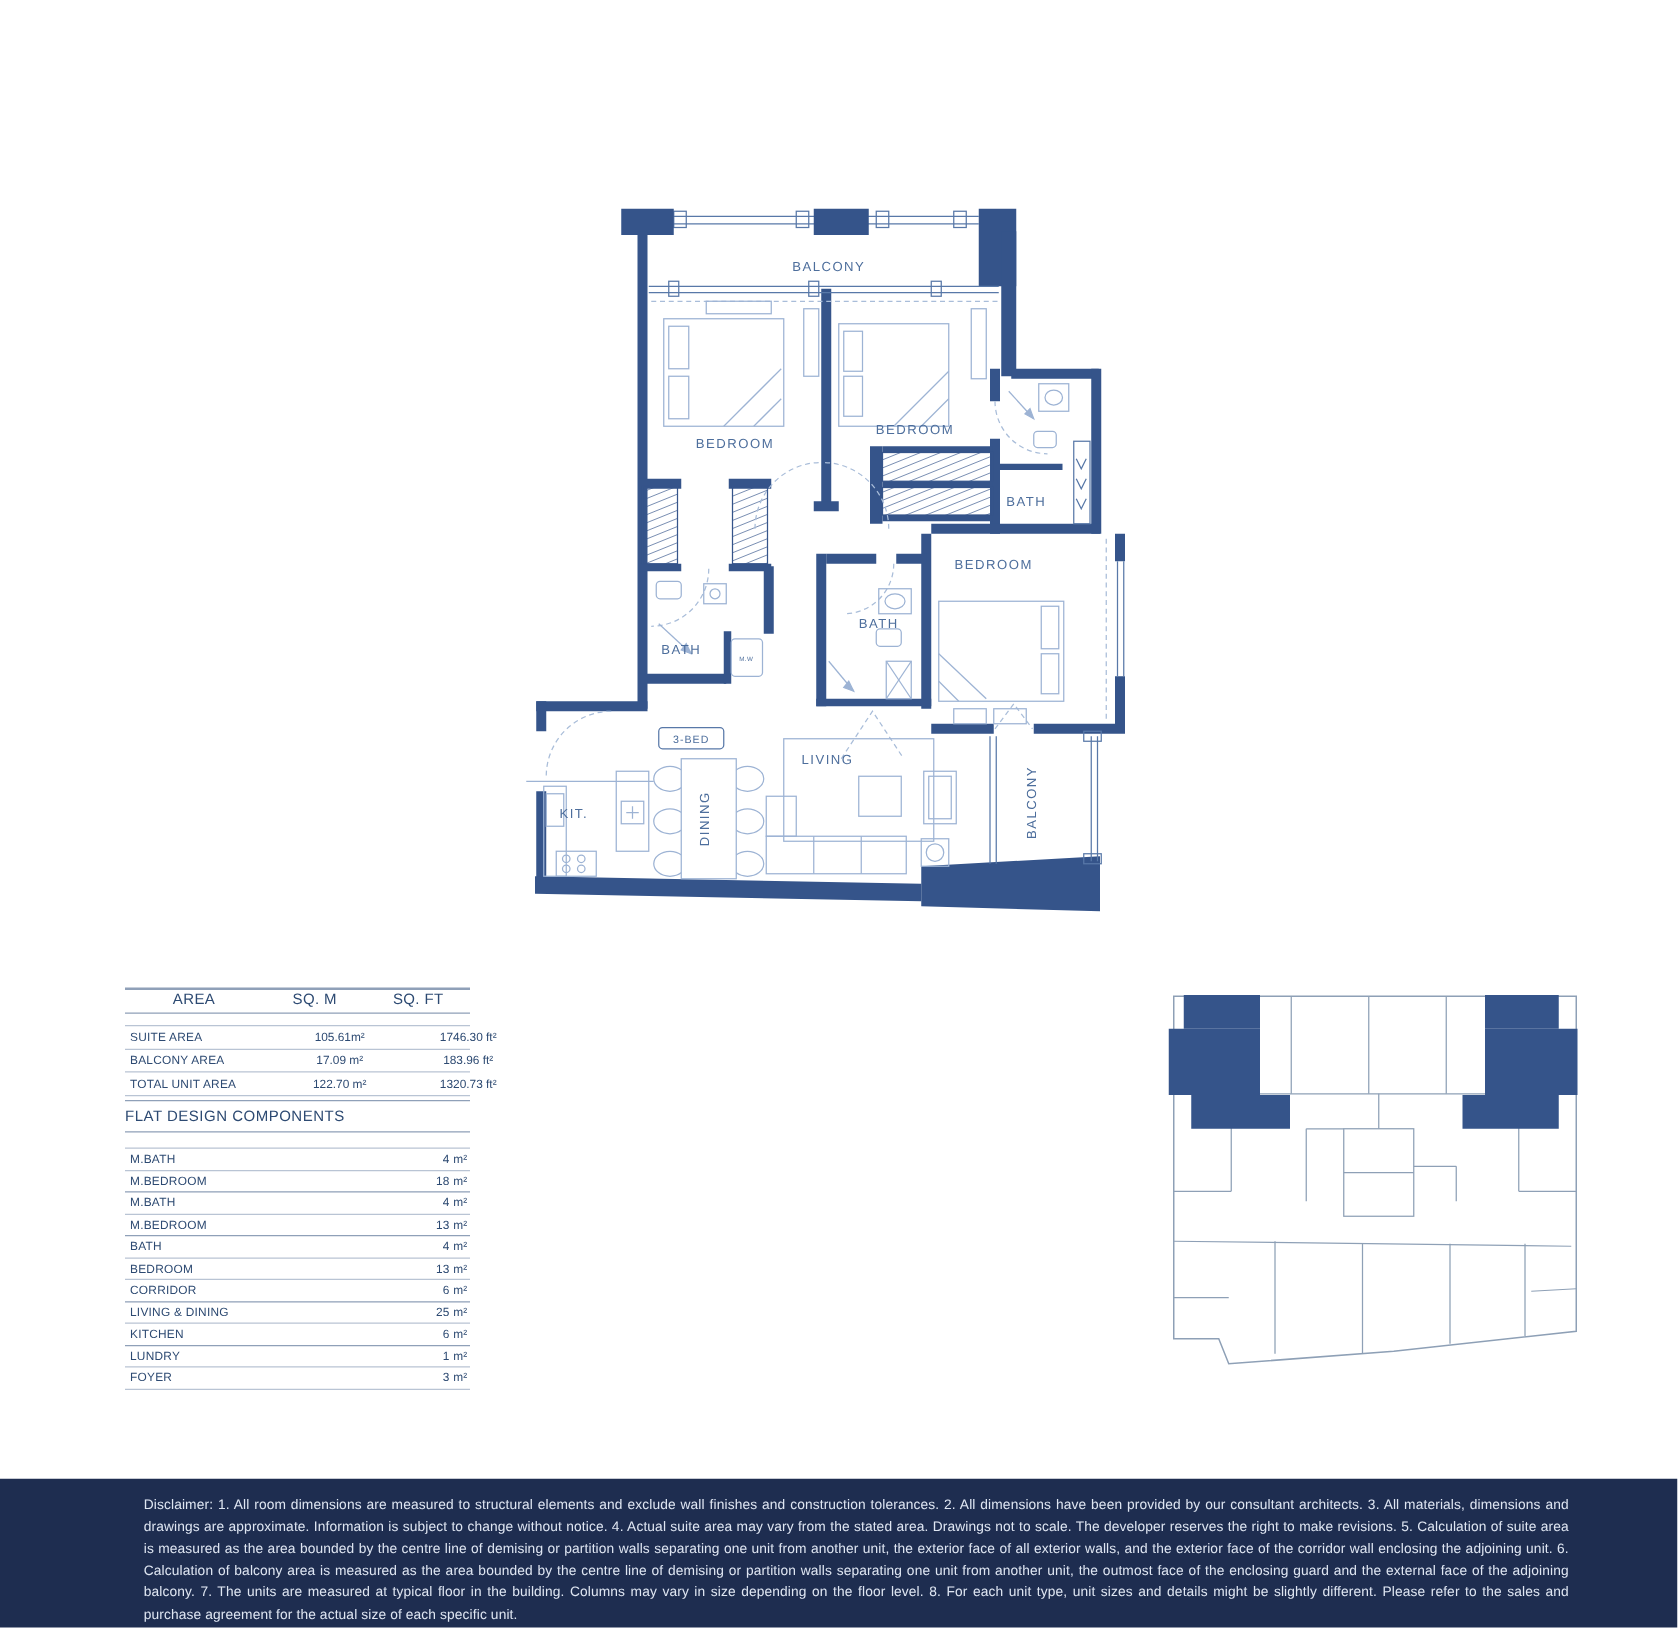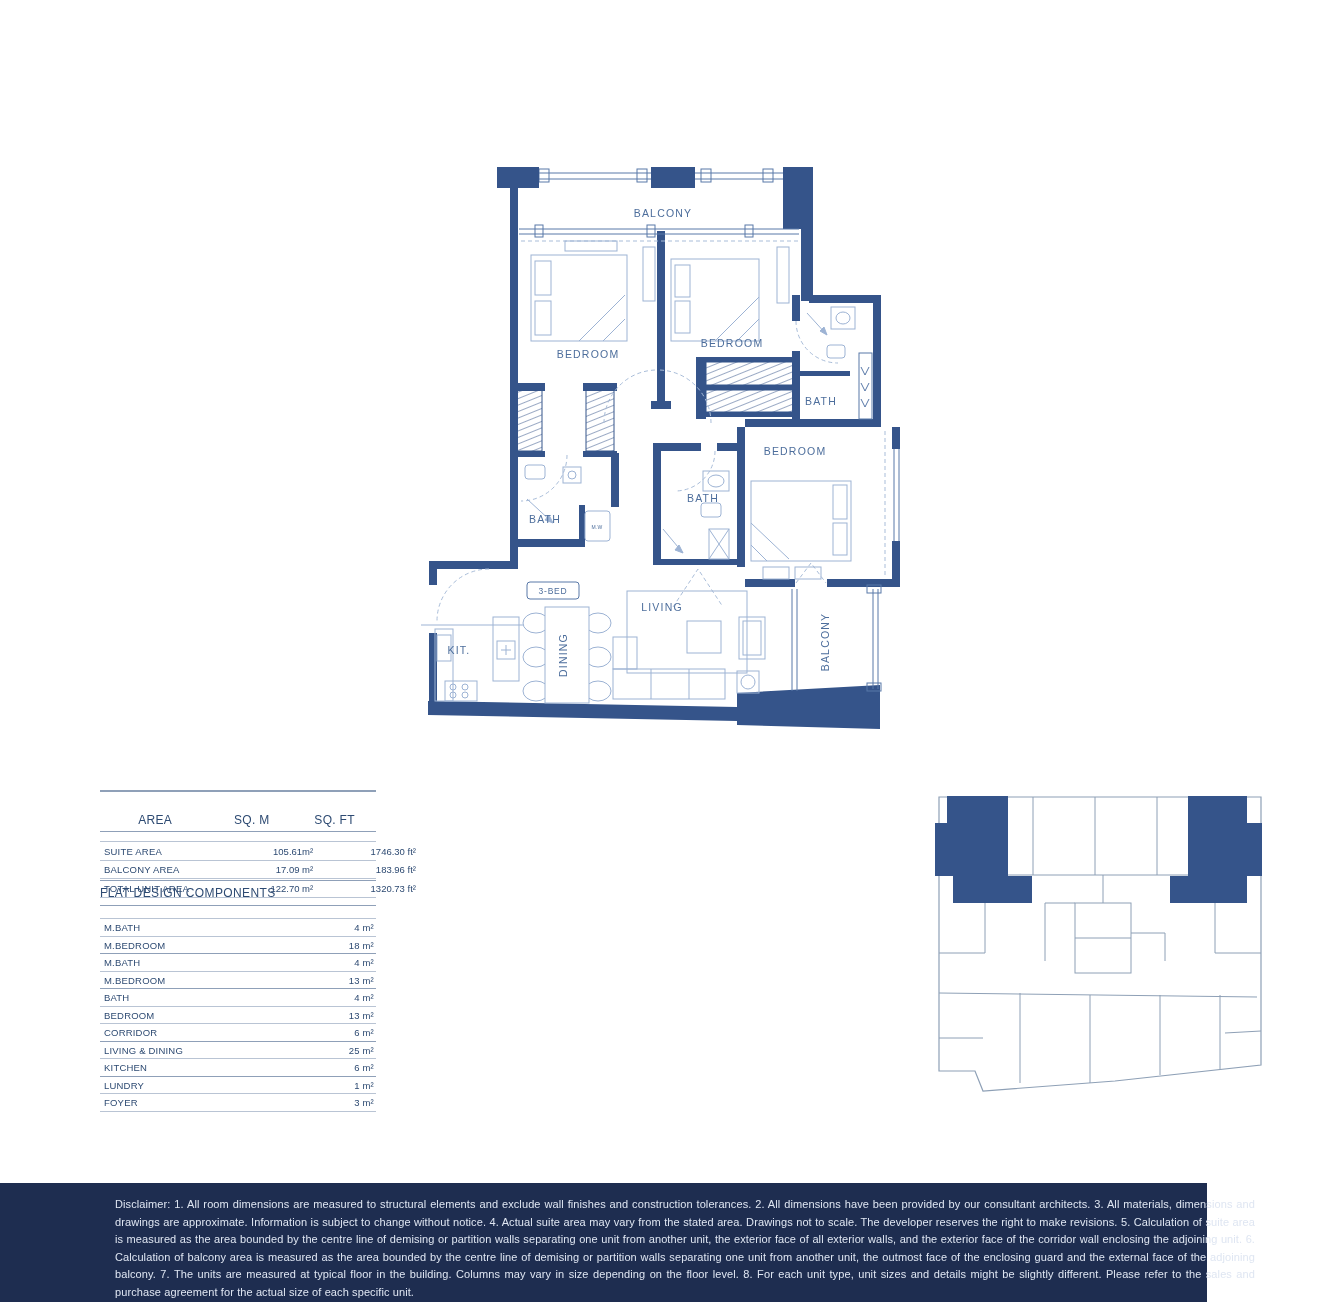--- a/index.html
+++ b/index.html
@@ -29,38 +29,38 @@
   .plabel-sm{font-family:"Liberation Sans",sans-serif;font-size:5px;fill:var(--label);letter-spacing:.3px;}
   .badge{fill:#fff;stroke:var(--line);stroke-width:1;}
   .badgetext{font-family:"Liberation Sans",sans-serif;font-size:8.5px;fill:var(--label);letter-spacing:.8px;}
   .keyline{stroke:var(--key);stroke-width:1.2;fill:#fff;}
   .keyline2{stroke:var(--key);stroke-width:1;fill:none;}
   .keyunit{fill:var(--wall);}
 
   
   .area-table{position:absolute;left:100px;top:790px;width:276px;color:var(--tabletext);}
   .at-head{display:grid;grid-template-columns:40% 30% 30%;border-top:2px solid var(--rule-dark);
-           border-bottom:1.5px solid var(--rule-dark);padding:21px 0 4px;font-size:12px;letter-spacing:.3px;}
+           border-bottom:1.5px solid var(--rule-dark);padding:0 0 4px;font-size:12px;letter-spacing:.3px;}
   .at-head span{text-align:center;}
   .at-rows{margin-top:9px;border-top:1px solid var(--rule);}
   .arow{display:grid;grid-template-columns:40% 30% 30%;font-size:9.5px;padding:3.5px 0 3px;
         border-bottom:1px solid var(--rule);gap:20px;}
   .arow .c1{text-align:left;padding-left:4px;letter-spacing:.2px;}
-  .arow .c2,.arow .c3{text-align:right;}
+  .arow .c2,.arow .c3{text-align:center;}
 
   .comp-table{position:absolute;left:100px;top:880px;width:276px;color:var(--tabletext);}
   .ct-title{border-top:1.5px solid var(--rule-dark);border-bottom:1.5px solid var(--rule-dark);
             text-align:left;font-size:12px;letter-spacing:.4px;padding:5px 0;}
   .ct-rows{margin-top:12px;border-top:1px solid var(--rule);text-align:right;}
   .crow{display:flex;justify-content:space-between;font-size:9.5px;padding:3px 2px 2.5px 4px;
         border-bottom:1px solid var(--rule);letter-spacing:.2px;}
   .crow:nth-child(2),.crow:nth-child(4),.crow:nth-child(7),.crow:nth-child(9){border-bottom:1.4px solid var(--rule-dark);}
 
   
-  .band{position:absolute;left:0;top:1183px;width:1207px;height:119px;background:var(--band);}
+  .band{position:absolute;left:0;top:1183px;width:1342px;height:119px;background:var(--band);}
   .band p{margin:0;position:absolute;left:115px;top:13px;width:1140px;color:var(--bandtext);
           font-size:11px;line-height:17.5px;text-align:justify;letter-spacing:.1px;}
 </style>
 </head>
 <body>
 
 <div class="page">
 
 
   <svg class="plan-svg" viewBox="0 0 490 580">

